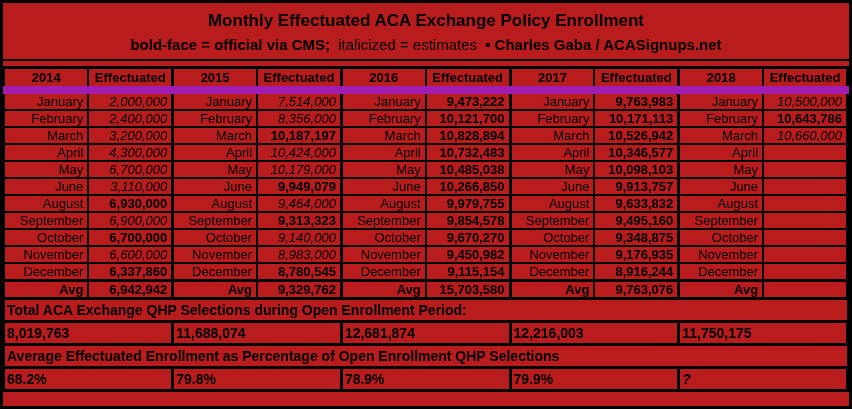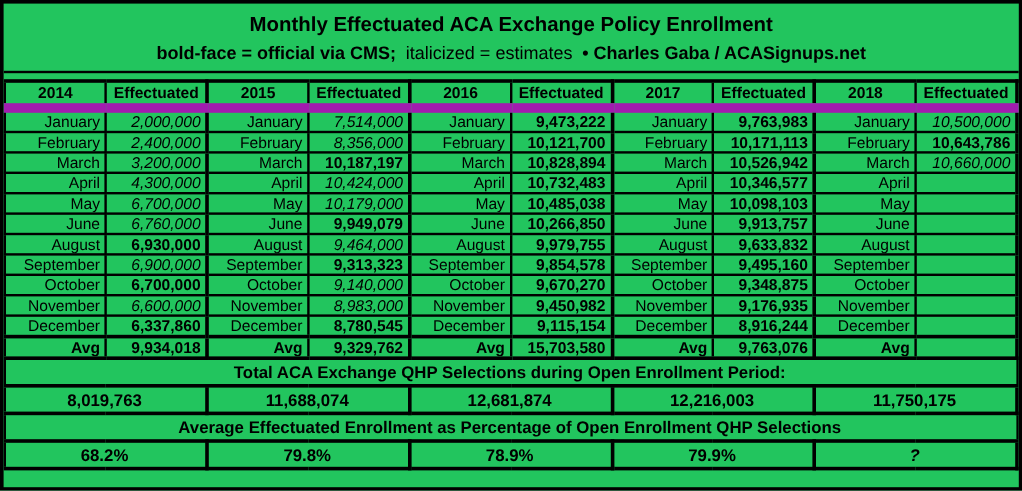--- a/index.html
+++ b/index.html
@@ -1,18 +1,18 @@
 <!DOCTYPE html>
 <html><head>
 <meta charset="utf-8">
 <style>
   html,body{margin:0;padding:0;background:#fff;}
   .sheet{
     width:852px;height:409px;box-sizing:border-box;
-    border:3px solid #000;background:#22c55e;color:#000;
+    border:3px solid #000;background:#b91c1c;color:#000;
     font-family:"Liberation Sans",sans-serif;
     overflow:hidden;
   }
   .titlebox{border-bottom:2px solid #000;text-align:center;padding:8px 4px 6px;}
   .title{font-size:17px;font-weight:bold;margin:0 0 5px;}
   .subtitle{font-size:15px;}
   .subtitle .b{font-weight:bold;}
   .subtitle .i{}
   .subtitle span + span{margin-left:4px;}
   .gap{height:5px;}
@@ -22,25 +22,25 @@
     padding:0 4px 0 2px;overflow:hidden;white-space:nowrap;box-sizing:content-box;
   }
   th{font-weight:bold;text-align:center;border-top:3px solid #000;border-bottom:8px solid #a21caf;padding:1px 2px;}
   td.lbl{text-align:right;}
   td.val{text-align:right;}
   td.val.est{font-style:italic;}
   td.val.official{font-weight:bold;}
   .groupend{border-right:3px solid #000;}
   tr.avg td{font-weight:bold;border-top:3px solid #000;border-bottom:3px solid #000;}
   td.sumtitle{
-    font-weight:bold;text-align:center;font-size:14px;height:20px;line-height:20px;
+    font-weight:bold;font-size:14px;height:20px;line-height:20px;
     border-top:3px solid #000;border-bottom:3px solid #000;
   }
   td.sumval{
-    font-weight:bold;text-align:center;font-size:14px;height:20px;line-height:20px;
+    font-weight:bold;font-size:14px;height:20px;line-height:20px;
     border-top:3px solid #000;border-bottom:3px solid #000;
   }
   td.sumval.q{font-style:italic;}
 </style>
 </head>
 <body>
 
 <div class="sheet">
   <div class="titlebox">
     <div class="title">Monthly Effectuated ACA Exchange Policy Enrollment</div>
@@ -126,21 +126,21 @@
           <td class="val groupend est">10,179,000</td>
           <td class="lbl">May</td>
           <td class="val groupend official">10,485,038</td>
           <td class="lbl">May</td>
           <td class="val groupend official">10,098,103</td>
           <td class="lbl">May</td>
           <td class="val groupend empty"></td>
         </tr>
         <tr class="">
           <td class="lbl">June</td>
-          <td class="val groupend est">6,760,000</td>
+          <td class="val groupend est">3,110,000</td>
           <td class="lbl">June</td>
           <td class="val groupend official">9,949,079</td>
           <td class="lbl">June</td>
           <td class="val groupend official">10,266,850</td>
           <td class="lbl">June</td>
           <td class="val groupend official">9,913,757</td>
           <td class="lbl">June</td>
           <td class="val groupend empty"></td>
         </tr>
         <tr class="">
@@ -198,21 +198,21 @@
           <td class="val groupend official">8,780,545</td>
           <td class="lbl">December</td>
           <td class="val groupend official">9,115,154</td>
           <td class="lbl">December</td>
           <td class="val groupend official">8,916,244</td>
           <td class="lbl">December</td>
           <td class="val groupend empty"></td>
         </tr>
         <tr class="avg">
           <td class="lbl">Avg</td>
-          <td class="val groupend official">9,934,018</td>
+          <td class="val groupend official">6,942,942</td>
           <td class="lbl">Avg</td>
           <td class="val groupend official">9,329,762</td>
           <td class="lbl">Avg</td>
           <td class="val groupend official">15,703,580</td>
           <td class="lbl">Avg</td>
           <td class="val groupend official">9,763,076</td>
           <td class="lbl">Avg</td>
           <td class="val groupend empty"></td>
         </tr>
       </tbody>

